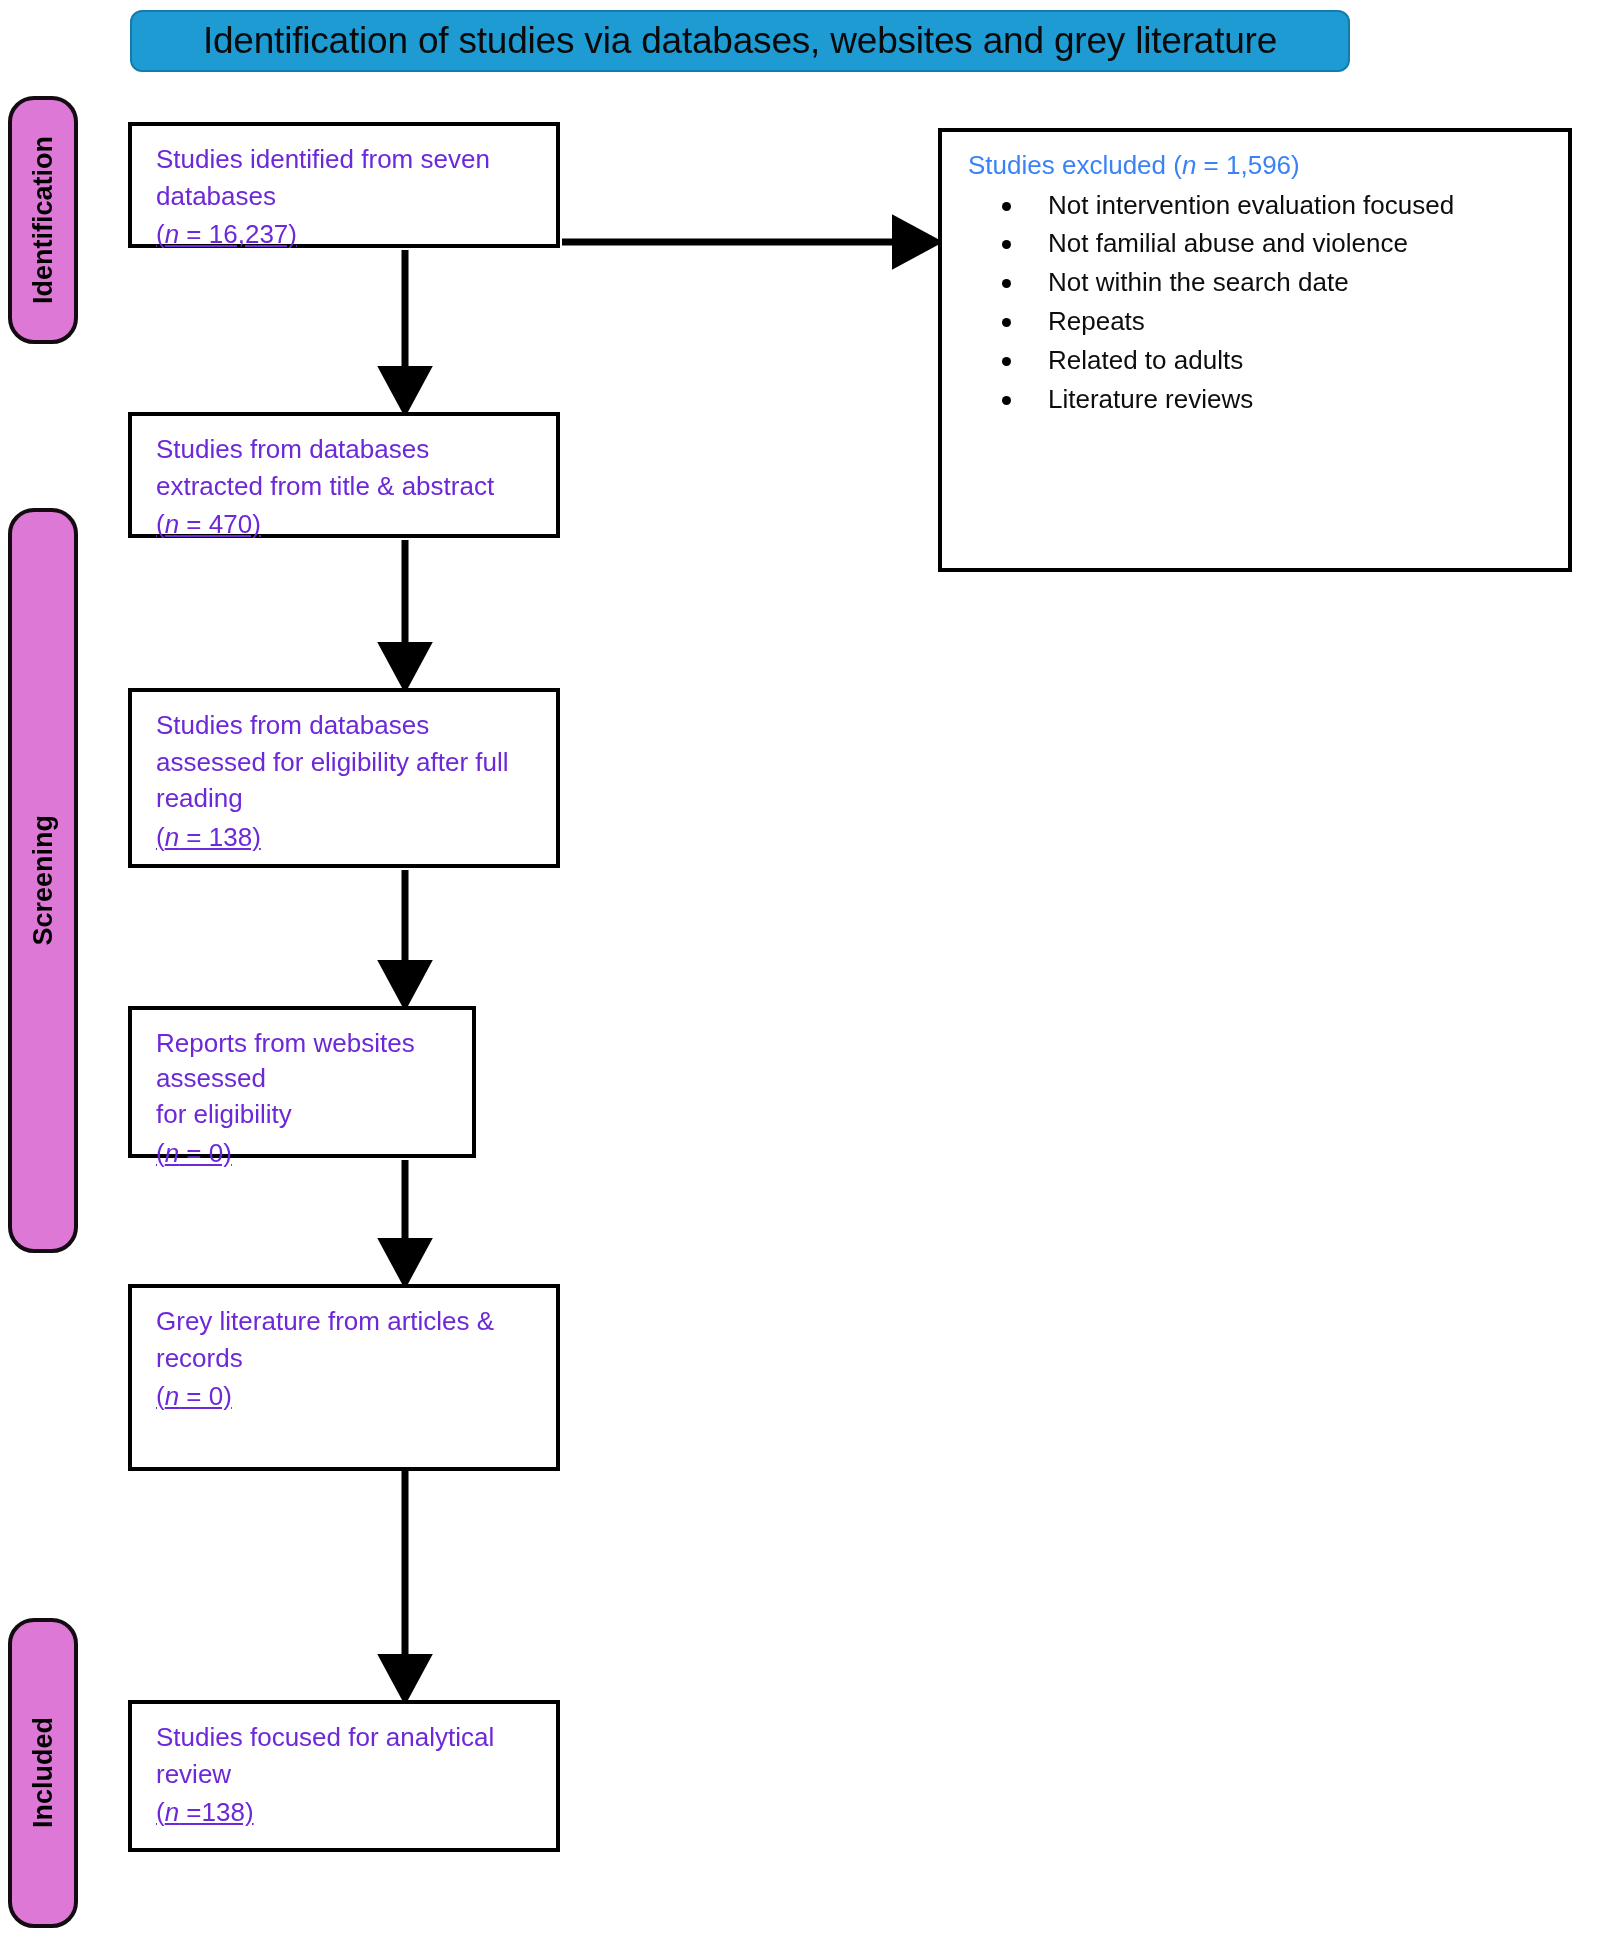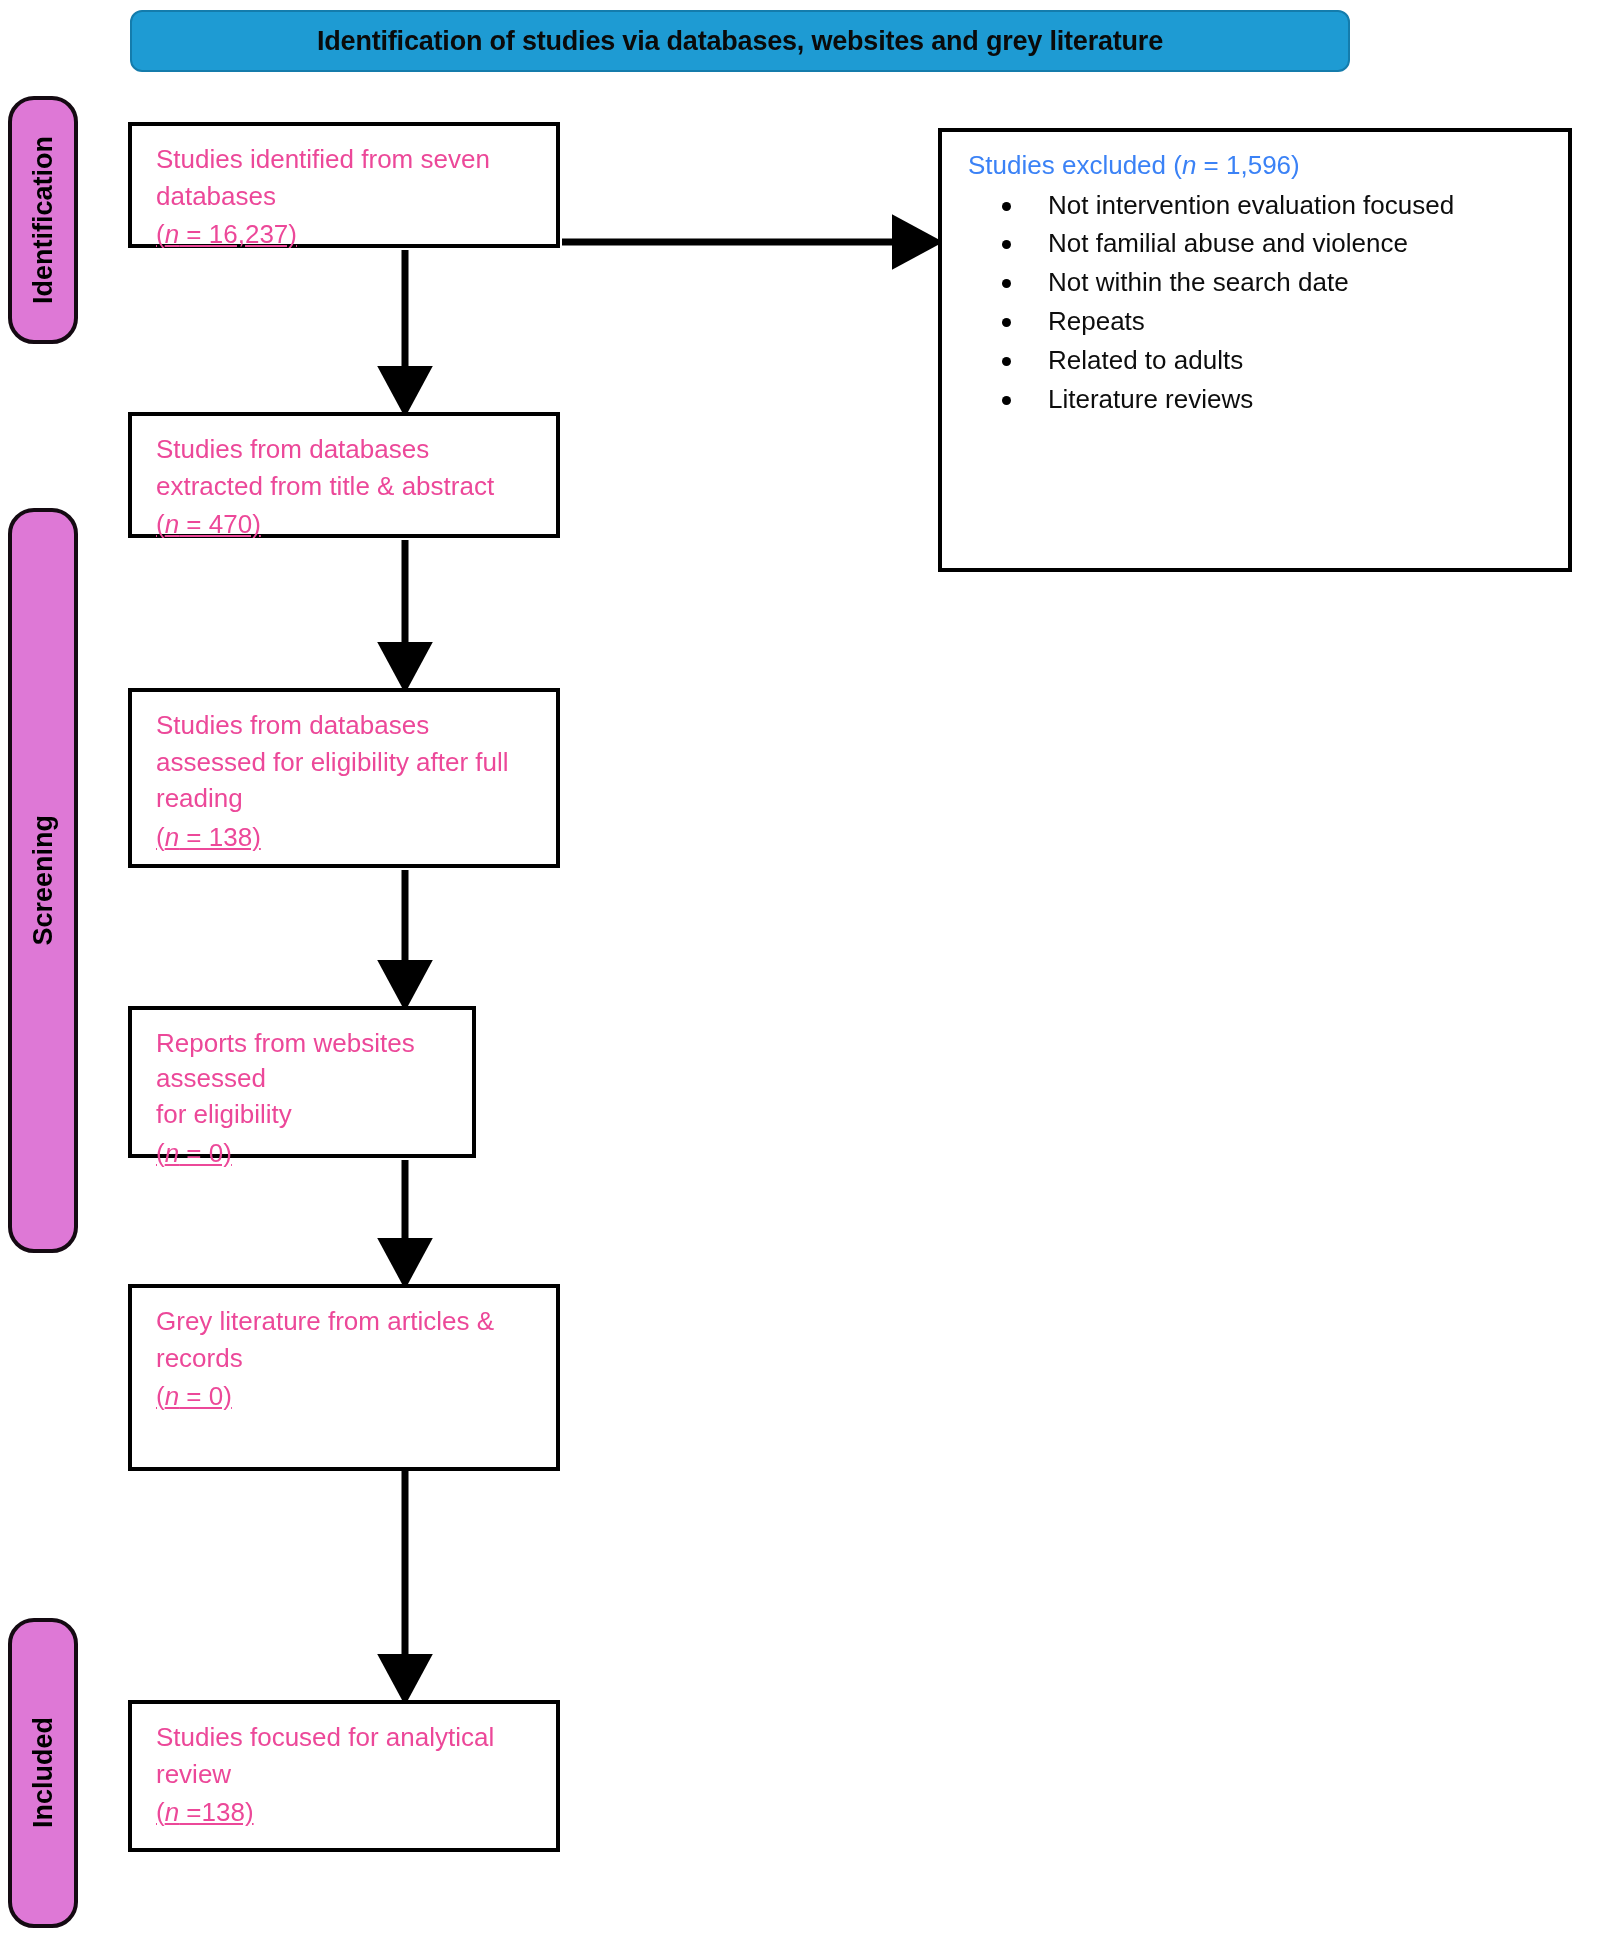--- a/index.html
+++ b/index.html
@@ -32,22 +32,22 @@
     height: 62px;
     background: #1E9BD3;
     border: 2px solid #147CAC;
     border-radius: 12px;
     display: flex;
     align-items: center;
     justify-content: center;
     box-sizing: border-box;
   }
   .banner-text {
-    font-size: 27px;
-    font-weight: bold;
+    font-size: 37px;
+    font-weight: normal;
     color: #0a0a0a;
     letter-spacing: -0.2px;
     white-space: nowrap;
   }
 
   
   .phase {
     position: absolute;
     left: 8px;
     width: 70px;
@@ -78,21 +78,21 @@
     position: absolute;
     background: #ffffff;
     border: 4px solid #000000;
     box-sizing: border-box;
     padding: 16px 20px 10px 24px;
   }
   .box p {
     margin: 0 0 2px 0;
     font-size: 26px;
     line-height: 1.33;
-    color: #ec4899;
+    color: #6d28d9;
   }
   .box p.count { margin-top: 4px; text-decoration: underline; }
   .ital { font-style: italic; }
 
   #box-identified   { left: 128px; top: 122px;  width: 432px; height: 126px; }
   #box-titleabs     { left: 128px; top: 412px;  width: 432px; height: 126px; }
   #box-fulltext     { left: 128px; top: 688px;  width: 432px; height: 180px; }
   #box-websites     { left: 128px; top: 1006px; width: 348px; height: 152px; }
   #box-grey         { left: 128px; top: 1284px; width: 432px; height: 187px; }
   #box-included     { left: 128px; top: 1700px; width: 432px; height: 152px; }

